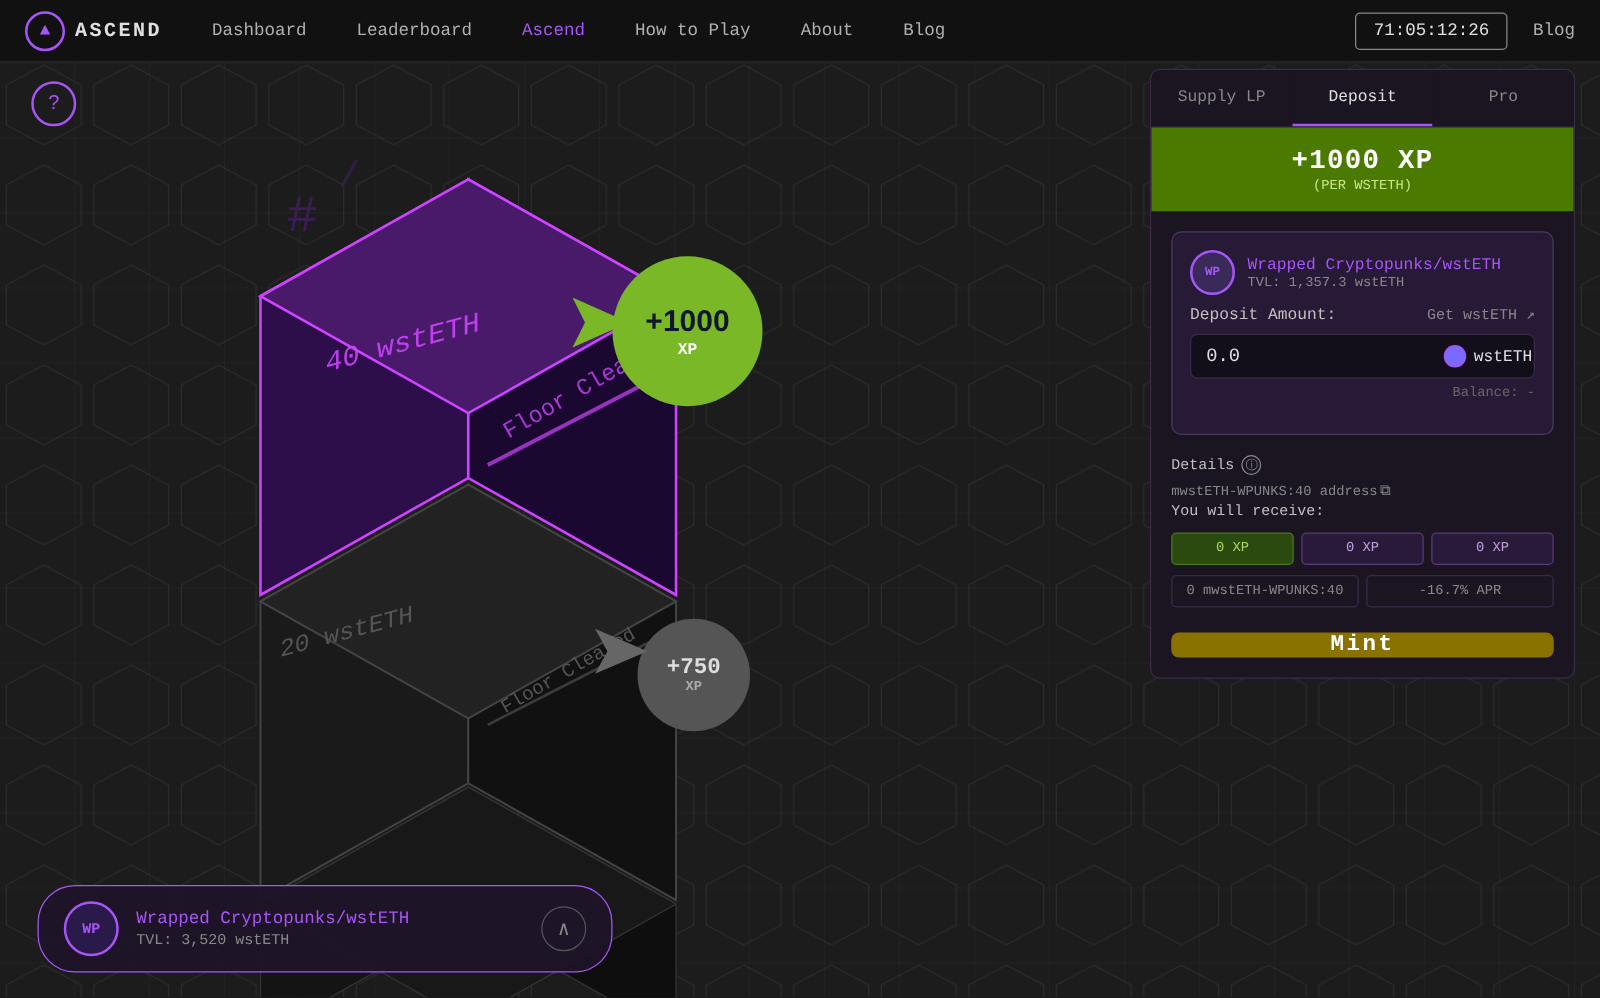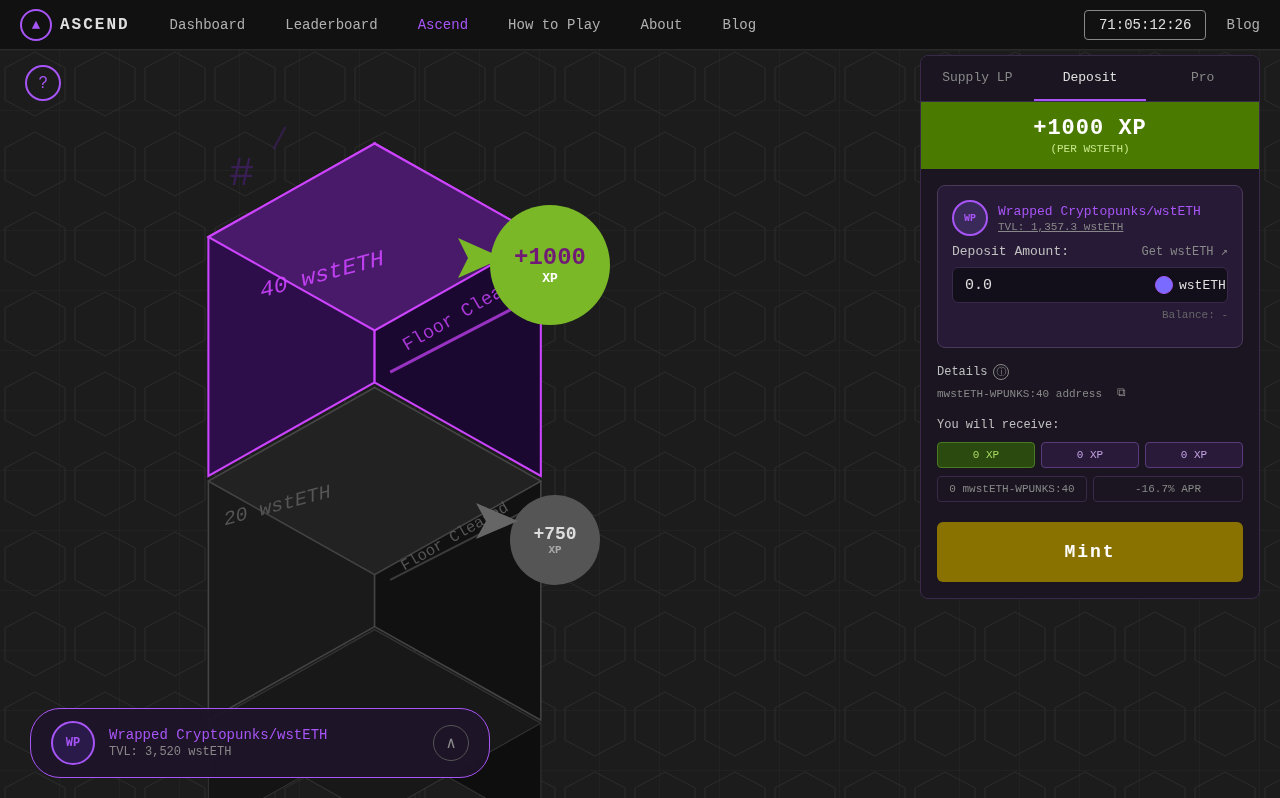--- a/index.html
+++ b/index.html
@@ -263,21 +263,20 @@
       font-size: 13px;
       color: #e0e0e0;
       font-family: 'Courier New', monospace;
     }
     .token-name span { color: #a855f7; }
     .token-tvl {
       font-size: 11px;
       color: #888;
       margin-top: 2px;
       font-family: 'Courier New', monospace;
-      text-decoration: underline;
     }
 
     
     .deposit-label {
       display: flex;
       justify-content: space-between;
       align-items: center;
       margin-bottom: 8px;
       text-align: right;
     }
@@ -343,22 +342,21 @@
       width: 16px; height: 16px;
       border-radius: 50%;
       border: 1px solid #888;
       display: flex; align-items: center; justify-content: center;
       font-size: 10px;
       color: #888;
     }
     .address-row {
       display: flex;
       align-items: center;
-      gap: 15px;
-      margin-bottom: 16px;
+      gap: 2px;
     }
     .address-text {
       font-size: 11px;
       color: #888;
       font-family: 'Courier New', monospace;
     }
     .copy-icon {
       width: 16px; height: 16px;
       cursor: pointer;
       color: #888;
@@ -405,21 +403,21 @@
       padding: 6px 8px;
       text-align: center;
       font-size: 11px;
       color: #888;
       font-family: 'Courier New', monospace;
     }
 
     
     .mint-btn {
       width: 100%;
-      padding: 20px;
+      padding: 0;
       background: #8a7200;
       border: none;
       border-radius: 6px;
       color: #fff;
       font-size: 18px;
       font-weight: bold;
       cursor: pointer;
       font-family: 'Courier New', monospace;
       letter-spacing: 2px;
     }
@@ -497,21 +495,21 @@
     <text x="195" y="510" fill="#555" font-size="19" font-family="Courier New" transform="skewY(-15)">20 wstETH</text>
     <text x="352" y="480" fill="#555" font-size="15" font-family="Courier New" transform="rotate(-30,400,460)">Floor Cleared</text>
     <line x1="355" y1="510" x2="488" y2="442" stroke="#666" stroke-width="2" opacity="0.5"></line>
 
     <polygon points="180,648 340,558 340,660 180,750" fill="#141414" stroke="#333" stroke-width="1"></polygon>
     <polygon points="340,558 500,648 500,750 340,660" fill="#0e0e0e" stroke="#333" stroke-width="1"></polygon>
     <polygon points="180,648 340,558 500,648 340,738" fill="#181818" stroke="#333" stroke-width="1"></polygon>
   </svg>
 
   <div class="xp-bubble large">
-    <span style="font-size:24px;color:#701a75;font-family:Liberation Mono, monospace;font-weight:bold;">+1000</span>
+    <span style="font-size:24px;color:#0f172a;font-family:Liberation Sans, sans-serif;font-weight:bold;">+1000</span>
     <span class="xp-sub" style="font-size:13px;color:#fff;">XP</span>
   </div>
 
   <div style="position:absolute;top:188px;left:448px;z-index:42;">
     <svg width="55" height="40" viewBox="0 0 55 40">
       <polygon points="55,20 10,0 20,20 10,40" fill="#7ab828"></polygon>
     </svg>
   </div>
 
   <div class="xp-bubble medium">

